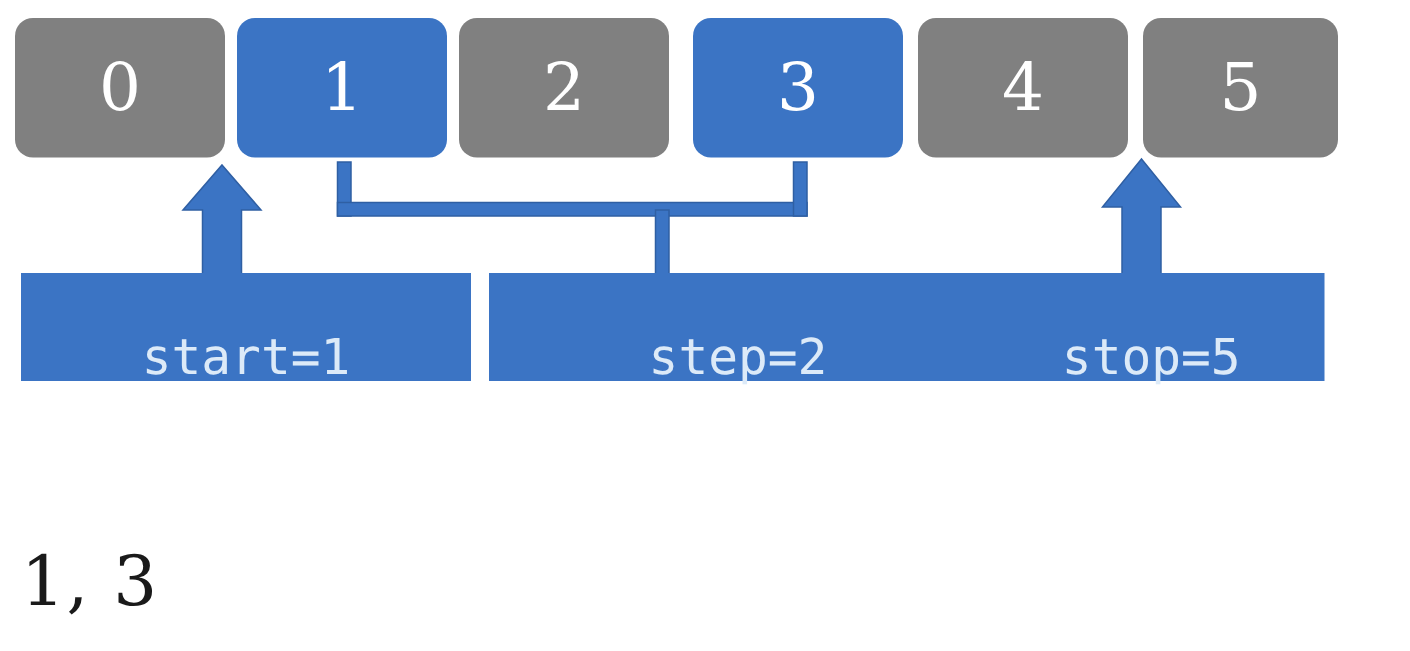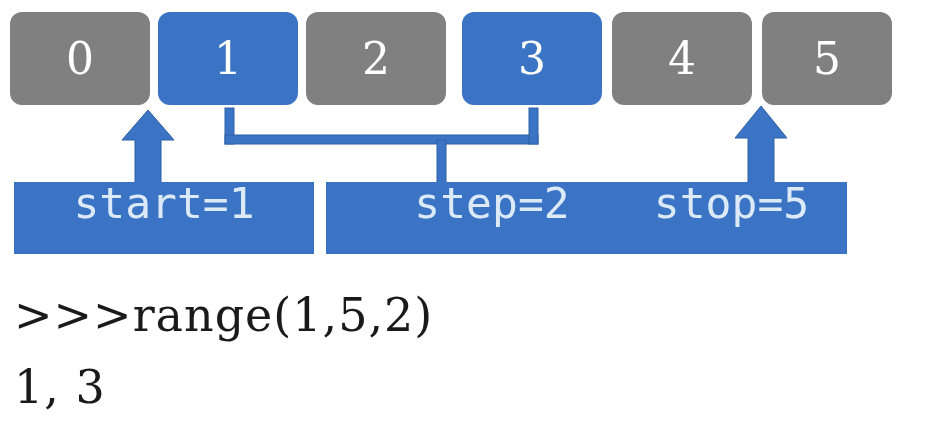--- a/index.html
+++ b/index.html
@@ -46,25 +46,25 @@
     pointer-events: none;
   }
 
   
   .param-box {
     position: absolute;
     top: 182px;
     height: 72px;
     background: #3B74C4;
     display: flex;
-    align-items: flex-start;
+    align-items: flex-end;
     justify-content: center;
     color: #DCEAF8;
     font-family: "DejaVu Sans Mono", monospace;
-    font-size: 43px;
+    font-size: 33px;
     line-height: 1;
     box-sizing: border-box;
     white-space: nowrap;
   }
 
   
   .code-line {
     position: absolute;
     left: 14px;
     color: #1a1a1a;
@@ -122,20 +122,19 @@
       <polygon fill="#3B74C4" stroke="#2F5FA3" stroke-width="1" points="761,106 787,138 774,138 774,184 748,184 748,138 735,138"></polygon>
     </g>
   </svg>
 
   <div class="param-box" style="left:14px;  width:300px;">
     <span>start=1</span>
   </div>
   <div class="param-box" style="left:326px; width:332px;">
     <span>step=2</span>
   </div>
-  <div class="param-box" style="left:616px; width:231px;">
+  <div class="param-box" style="left:652px; width:231px;">
     <span>stop=5</span>
   </div>
 
-  <div id="code-line-1" class="code-line">&gt;&gt;&gt;range(1,5,2)</div>
   <div id="code-line-2" class="code-line">1, 3</div>
 
 </div>
 
 </body></html>

